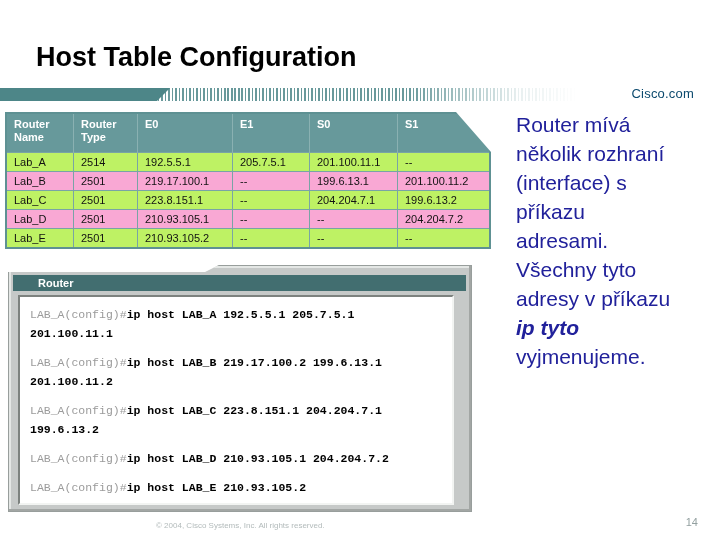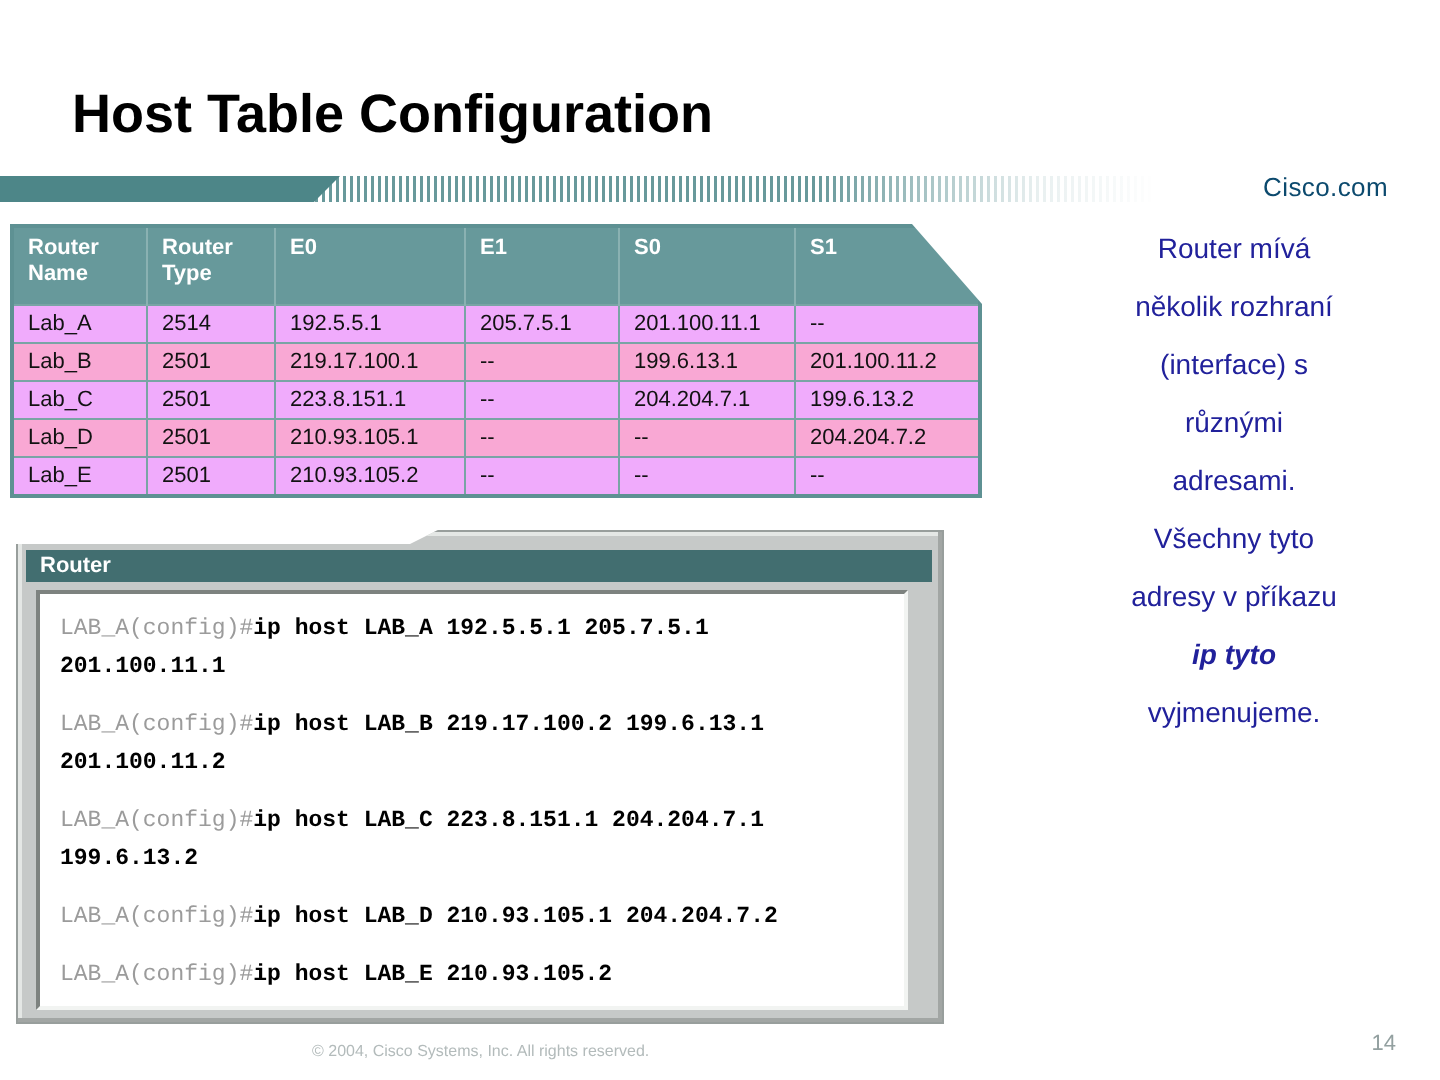--- a/index.html
+++ b/index.html
@@ -21,47 +21,47 @@
   
   .host-table{position:absolute;left:5px;top:112px;width:486px;box-sizing:border-box;
     border:2px solid #5e9193;
     clip-path:polygon(0 0,calc(100% - 35px) 0,100% 40px,100% 100%,0 100%);}
   .ht-header{display:grid;grid-template-columns:66px 64px 95px 77px 88px 92px;height:38px;background:#67999b;}
   .ht-header .hcell{color:#fff;font-weight:700;font-size:11px;line-height:13px;
     padding:4px 0 16px 7px;border-left:1px solid #8ab1b2;box-sizing:border-box;}
   .ht-header .hcell:first-child{border-left:none;}
   .ht-row{display:grid;grid-template-columns:66px 64px 95px 77px 88px 92px;height:19px;
     border-top:1px solid #79a4a5;box-sizing:border-box;}
-  .ht-row.odd{background:#f0abfc;}
+  .ht-row.odd{background:#bef264;}
   .ht-row.even{background:#f9a8d4;}
   .ht-row .cell{font-size:11px;color:#121212;line-height:12px;padding:3px 0 0 7px;
     border-left:1px solid #79a4a5;box-sizing:border-box;white-space:nowrap;overflow:hidden;}
   .ht-row .cell:first-child{border-left:none;}
 
   
   .terminal-window{position:absolute;left:8px;top:265px;width:464px;height:247px;background:#c6c9c8;
     clip-path:polygon(0 7px,197px 7px,211px 0,100% 0,100% 100%,0 100%);
     box-shadow:inset 0 0 0 1px #989e9c, inset -3px -3px 0 #a2a6a4, inset 3px 3px 0 #e4e7e5;}
   .tw-titlebar{position:absolute;left:5px;top:10px;width:453px;height:16px;background:#426e70;}
-  .tw-title{color:#fff;font-weight:700;font-size:11px;line-height:16px;padding-left:7px;}
+  .tw-title{color:#fff;font-weight:700;font-size:11px;line-height:16px;padding-left:25px;}
   .tw-panel{position:absolute;left:10px;top:30px;width:436px;height:210px;background:#fff;
     box-sizing:border-box;
     border-top:2px solid #7d827f;border-left:2px solid #7d827f;
     border-right:2px solid #f2f4f2;border-bottom:2px solid #f2f4f2;
     padding:8px 0 0 10px;
     font-family:"Liberation Mono","DejaVu Sans Mono",monospace;
     font-size:11.5px;line-height:19px;overflow:hidden;}
   .tgroup{margin-bottom:10px;}
   .prompt{color:#9b9b9b;font-weight:400;}
   .cmd{color:#000;font-weight:700;}
   .cont{display:block;color:#000;font-weight:700;}
 
   
   .note{position:absolute;left:516px;top:110px;width:202px;
-    font-size:14px;line-height:29px;color:#21219b;text-align:center;}
+    font-size:21px;line-height:29px;color:#21219b;}
   .note .line{display:block;}
   .note .em{font-weight:700;font-style:italic;}
 
   
   .footer-copy{position:absolute;left:156px;top:521px;font-size:8px;color:#b3bbbb;}
   .page-num{position:absolute;right:22px;top:516px;font-size:11px;color:#93a0a0;}
 </style>
 </head>
 <body>
 
@@ -147,21 +147,21 @@
       <div class="tgroup">
         <span class="prompt">LAB_A(config)#</span><span class="cmd">ip host LAB_E 210.93.105.2</span>
       </div>
     </div>
   </div>
 
   <div class="note">
     <span class="line">Router mívá</span>
     <span class="line">několik rozhraní</span>
     <span class="line">(interface) s</span>
-    <span class="line">různými</span>
+    <span class="line">příkazu</span>
     <span class="line">adresami.</span>
     <span class="line">Všechny tyto</span>
     <span class="line">adresy v příkazu</span>
     <span class="line em">ip tyto</span>
     <span class="line">vyjmenujeme.</span>
   </div>
 
   <div class="footer-copy">© 2004, Cisco Systems, Inc. All rights reserved.</div>
   <div class="page-num">14</div>
 

